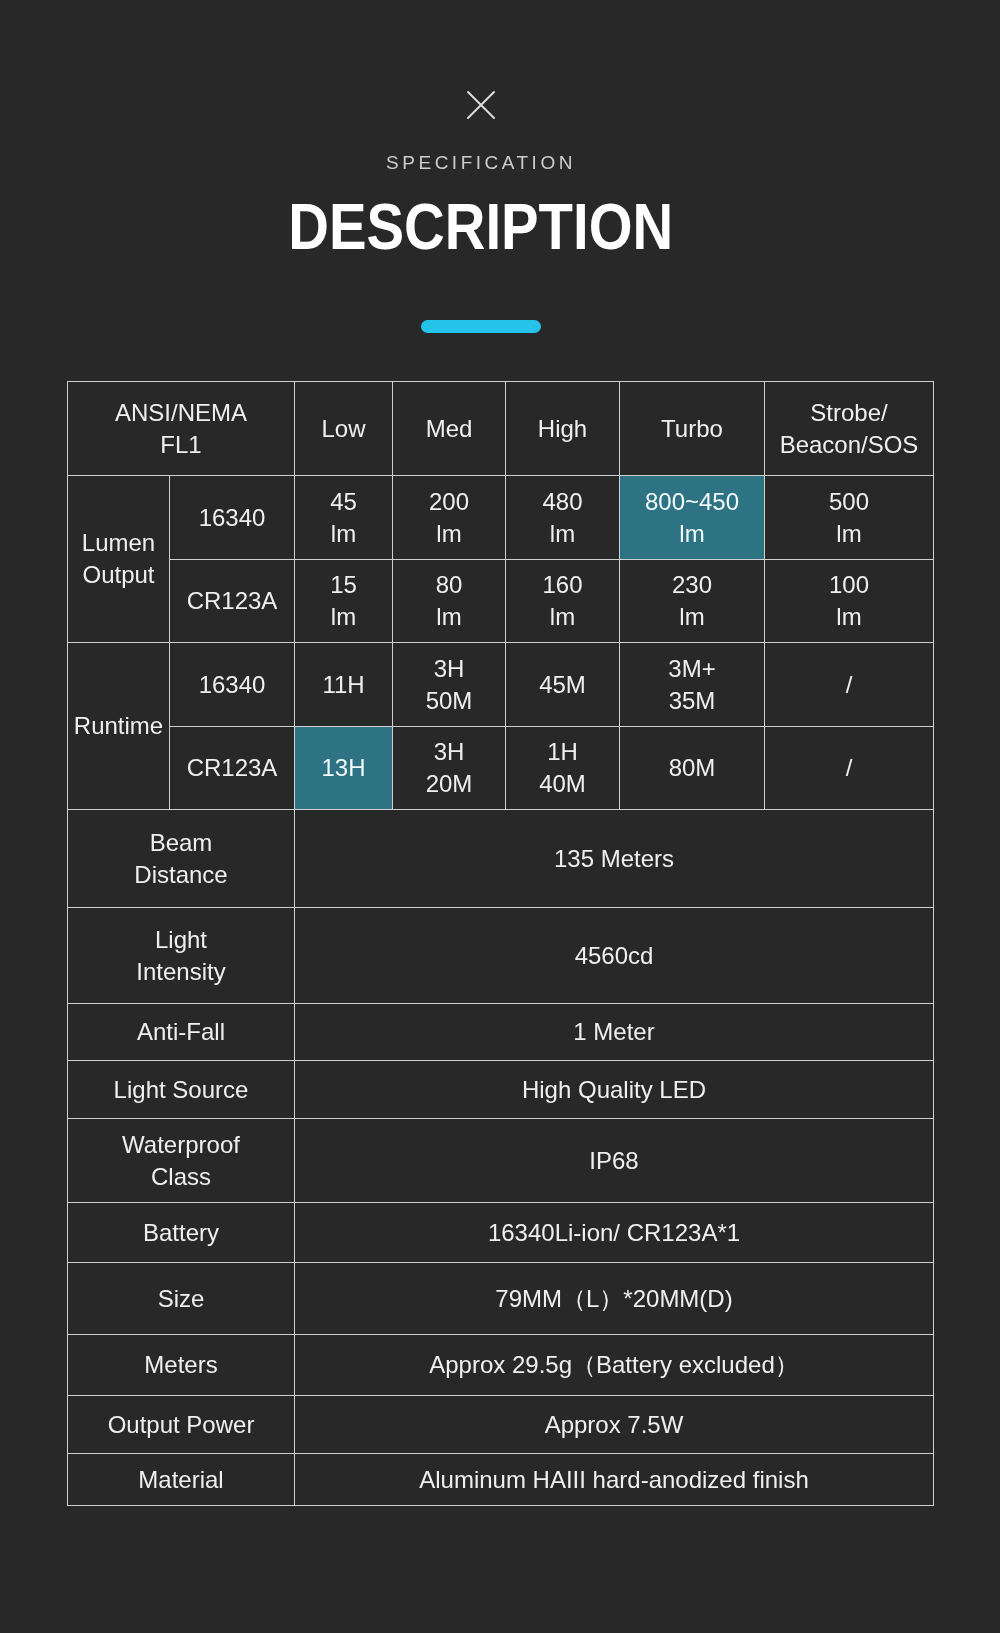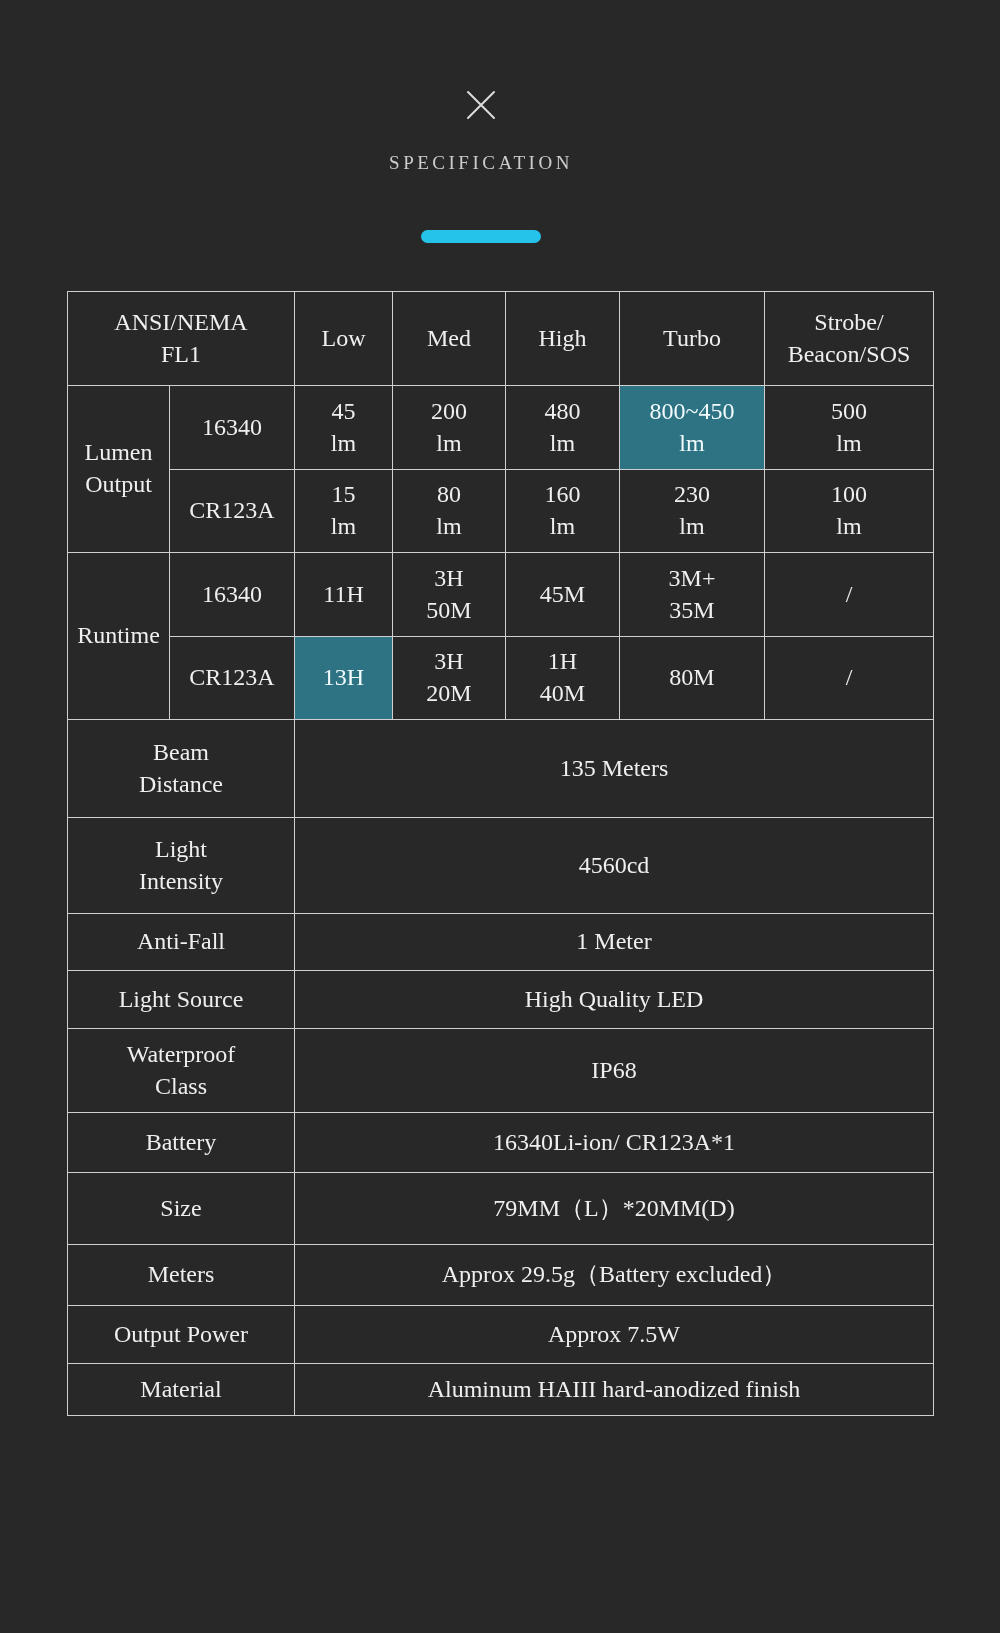--- a/index.html
+++ b/index.html
@@ -2,21 +2,21 @@
 <html style="--background: #282828; --accent: #25c2ea; --highlight: #2d7384; --table_border: #cfcfcf; --text: #efefef;"><head>
 <meta charset="utf-8">
 <style>
   html, body { margin: 0; padding: 0; }
   body { background: #282828; }
   .page {
     position: relative;
     width: 1000px;
     height: 1633px;
     background: var(--background, #282828);
-    font-family: Liberation Serif, serif;
+    font-family: Liberation Sans, sans-serif;
     color: #efefef;
     overflow: hidden;
   }
   
   .header-block { width: 962px; text-align: center; padding-top: 88px; }
   .close-btn { display: inline-block; width: 34px; height: 34px; cursor: pointer; }
   .close-btn svg { display: block; }
   .kicker {
     margin-top: 26px;
     font-size: 19px;
@@ -73,20 +73,23 @@
 
 <div class="page">
 
   <div class="header-block">
     <div class="close-btn" title="Close">
       <svg width="34" height="34" viewBox="0 0 34 34" aria-hidden="true">
         <path d="M4 4 L30 30 M30 4 L4 30" stroke="#dcdcdc" stroke-width="2" stroke-linecap="round" fill="none"></path>
       </svg>
     </div>
     <div class="kicker">SPECIFICATION</div>
+    <div class="title">
+      <span class="title-inner">DESCRIPTION</span>
+    </div>
     <div class="divider"></div>
   </div>
 
   <table class="spec-table">
     <colgroup>
       <col style="width:102px">
         <col style="width:125px">
         <col style="width:98px">
       <col style="width:113px">
         <col style="width:114px">

